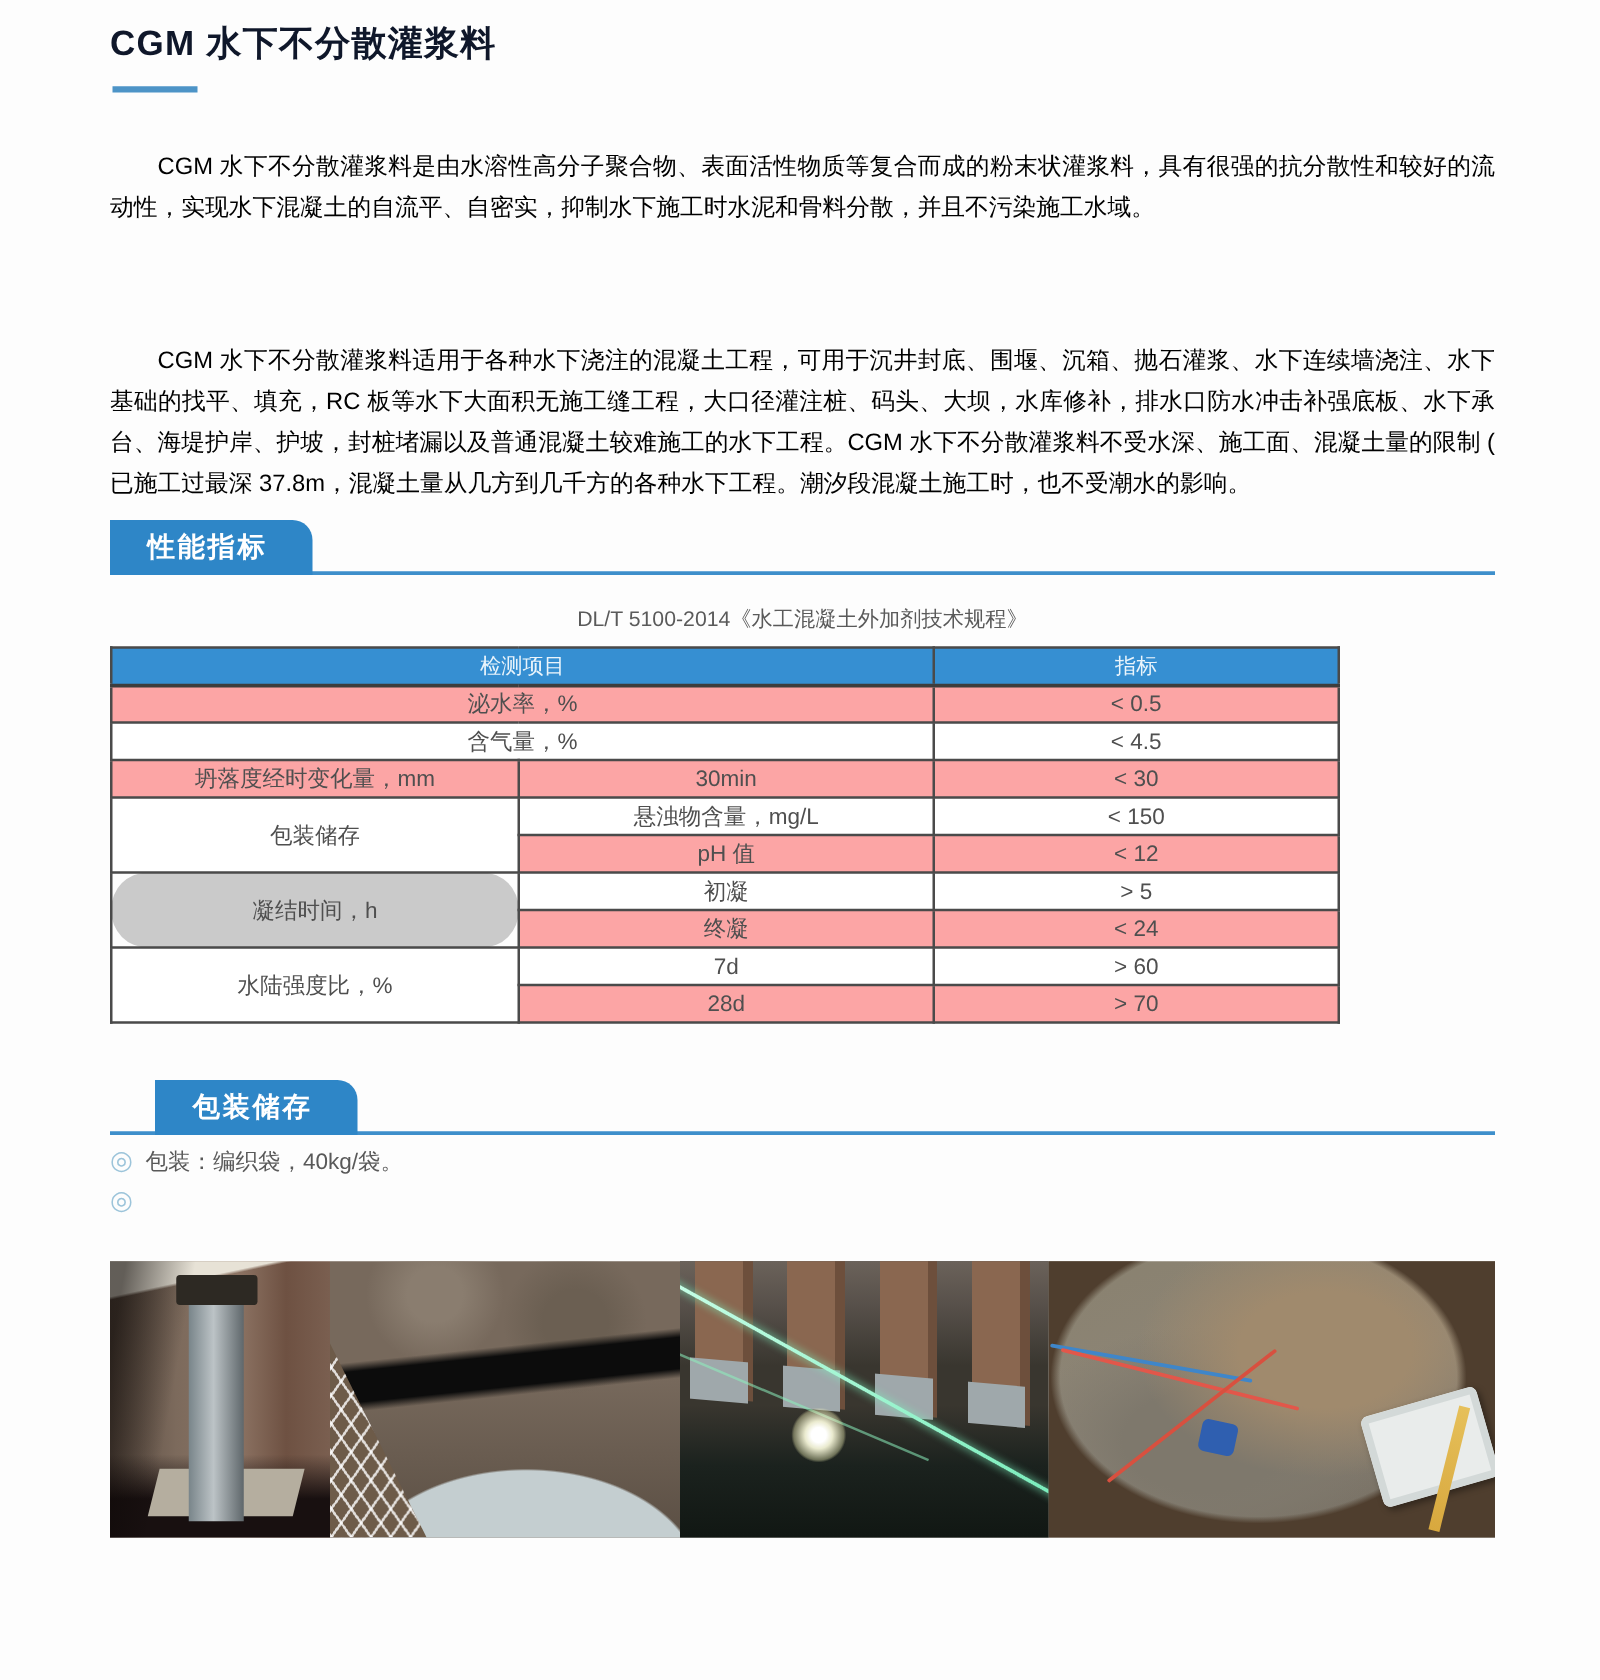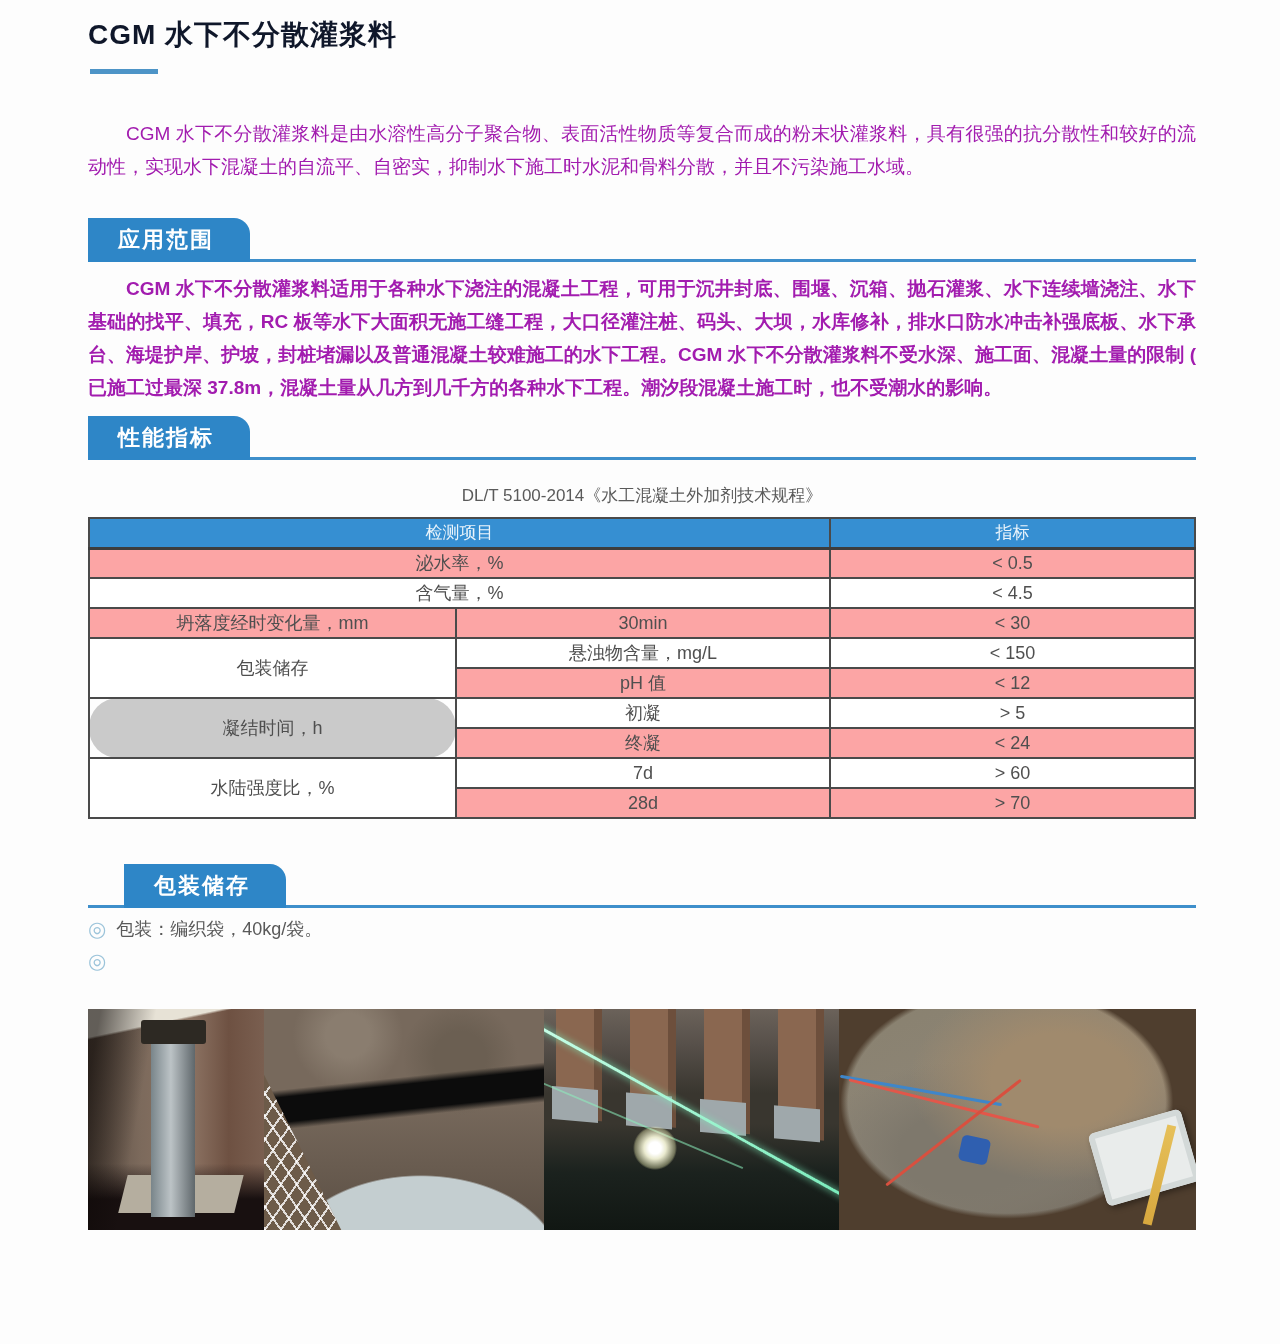--- a/index.html
+++ b/index.html
@@ -23,25 +23,25 @@
   .title-underline {
     left:90px; top:69px; width:68px; height:5px;
     background:#4D94C7;
   }
 
   
   .para {
     left:88px; width:1108px;
     font-size:19px; line-height:33px;
     text-align:justify;
-    color:#a21caf;
+    color:#000000;
   }
   .para.indent { text-indent:2em; }
   .intro-para { top:117px; }
-  .app-para   { top:272px;font-weight:bold; }
+  .app-para   { top:272px; }
 
   
   .section-head {
     left:88px; width:1108px; height:44px;
     border-bottom:3px solid #3E8FCB;
   }
   .sec-tab {
     position:relative; display:inline-block;
     height:44px; line-height:44px;
     padding:0 36px 0 30px;
@@ -60,21 +60,21 @@
   .sec-perf { top:416px; }
   .sec-pack { top:864px;padding-left:36px; }
 
   
   .table-caption {
     left:88px; top:484px; width:1108px;
     text-align:center; font-size:17px; color:#5a5a5a;
   }
 
   
-  .perf-table-wrap { left:88px; top:517px; width:1108px; }
+  .perf-table-wrap { left:88px; top:517px; width:984px; }
   table.perf {
     width:100%; border-collapse:collapse;
     font-size:18px; color:#4f4f4f;
     border:2px solid #4A4A4A;
   }
   table.perf td, table.perf th {
     height:30px; text-align:center; vertical-align:middle;
     border:2px solid #4A4A4A;
     font-weight:normal;
     padding:0 4px;
@@ -194,23 +194,20 @@
 </head>
 <body>
 
 <div class="page">
 
   <h1 class="abs doc-title">CGM 水下不分散灌浆料</h1>
   <div class="abs title-underline"></div>
 
   <p class="abs para indent intro-para">CGM 水下不分散灌浆料是由水溶性高分子聚合物、表面活性物质等复合而成的粉末状灌浆料，具有很强的抗分散性和较好的流动性，实现水下混凝土的自流平、自密实，抑制水下施工时水泥和骨料分散，并且不污染施工水域。</p>
 
-  <div class="abs section-head sec-app">
-    <span class="sec-tab">应用范围</span>
-  </div>
   <p class="abs para indent app-para">CGM 水下不分散灌浆料适用于各种水下浇注的混凝土工程，可用于沉井封底、围堰、沉箱、抛石灌浆、水下连续墙浇注、水下基础的找平、填充，RC 板等水下大面积无施工缝工程，大口径灌注桩、码头、大坝，水库修补，排水口防水冲击补强底板、水下承台、海堤护岸、护坡，封桩堵漏以及普通混凝土较难施工的水下工程。CGM 水下不分散灌浆料不受水深、施工面、混凝土量的限制 ( 已施工过最深 37.8m，混凝土量从几方到几千方的各种水下工程。潮汐段混凝土施工时，也不受潮水的影响。</p>
 
   <div class="abs section-head sec-perf">
     <span class="sec-tab">性能指标</span>
   </div>
   <div class="abs table-caption">DL/T 5100-2014《水工混凝土外加剂技术规程》</div>
 
   <div class="abs perf-table-wrap">
     <table class="perf">
       <colgroup>

